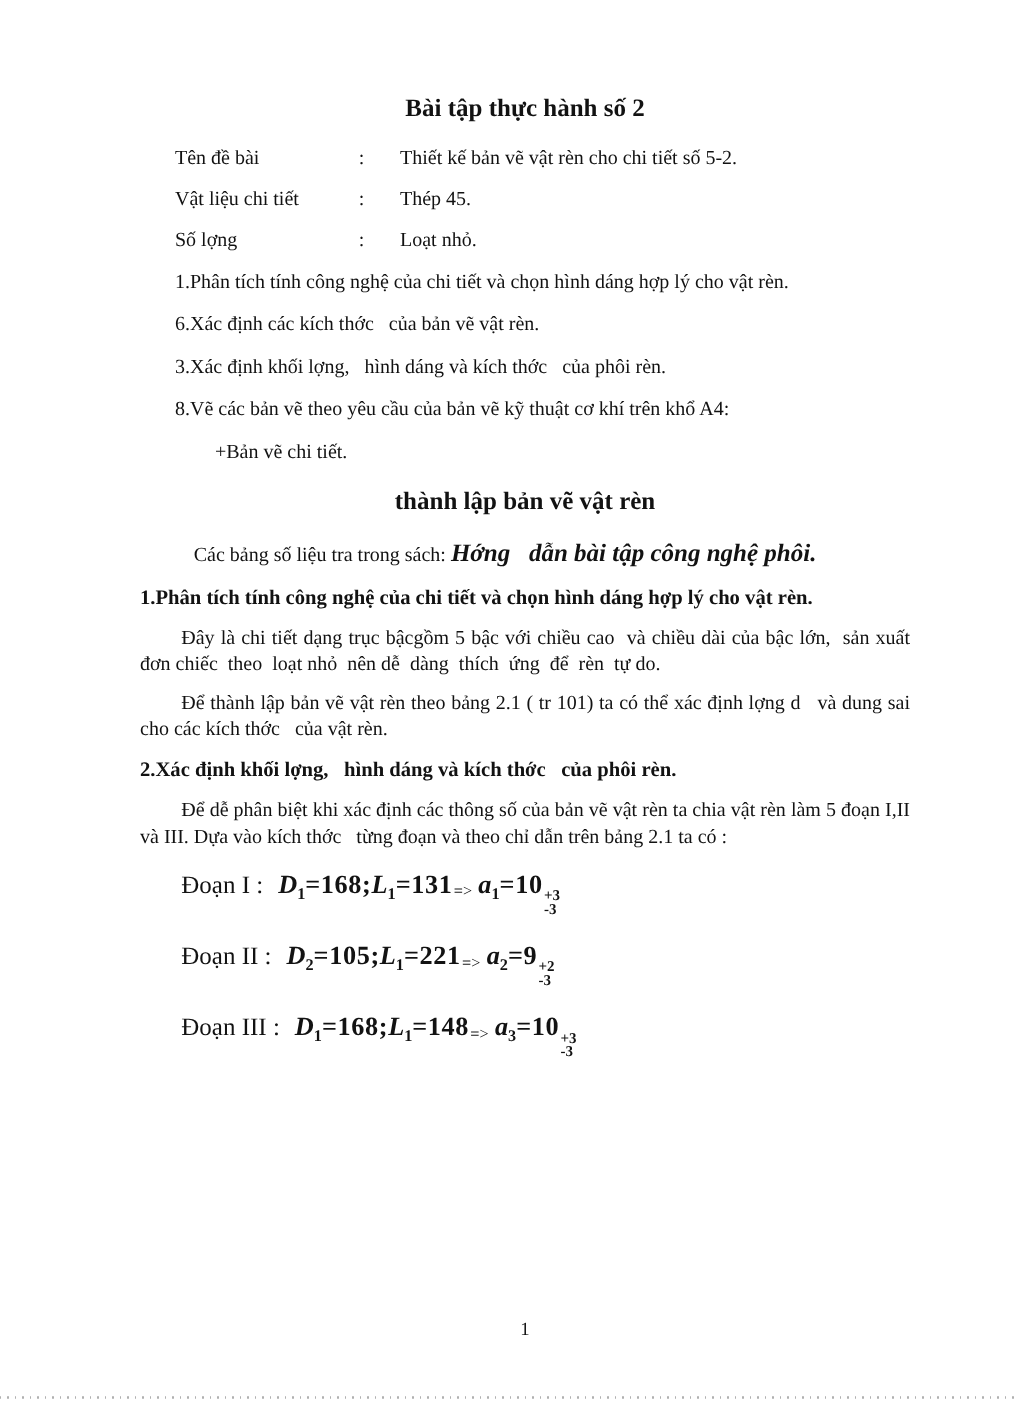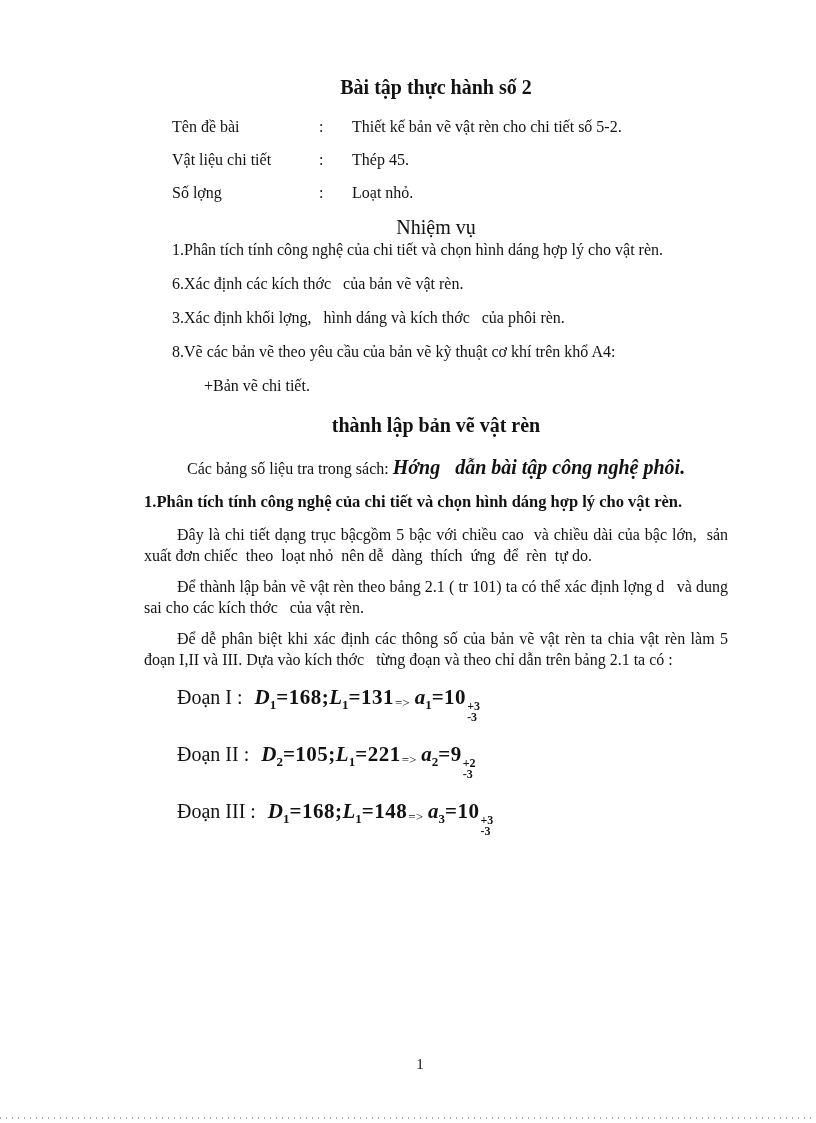--- a/index.html
+++ b/index.html
@@ -5,21 +5,20 @@
   * { box-sizing: border-box; }
   html, body { margin: 0; padding: 0; background: #ffffff; }
   .page {
     position: relative;
     width: 816px;
     height: 1123px;
     background: #ffffff;
     font-family: "Liberation Serif", serif;
     color: #121212;
     overflow: hidden;
-    padding-left: 32px;
   }
   .content { padding: 74px 88px 0 112px; }
 
   .doc-title {
     font-size: 20px;
     font-weight: bold;
     text-align: center;
     line-height: 26px;
     margin: 0 0 16px 0;
     white-space: pre-wrap;
@@ -175,38 +174,38 @@
       <span class="info-label">Vật liệu chi tiết</span>
       <span class="info-colon">:</span>
       <span class="info-value">Thép 45.</span>
     </div>
     <div class="info-row">
       <span class="info-label">Số lợng</span>
       <span class="info-colon">:</span>
       <span class="info-value">Loạt nhỏ.</span>
     </div>
 
-    <div class="tasks-heading">Nhiệm vụ</div>
 
     <div class="task-item">1.Phân tích tính công nghệ của chi tiết và chọn hình dáng hợp lý cho vật rèn.</div>
     <div class="task-item">6.Xác định các kích thớc   của bản vẽ vật rèn.</div>
     <div class="task-item">3.Xác định khối lợng,   hình dáng và kích thớc   của phôi rèn.</div>
     <div class="task-item">8.Vẽ các bản vẽ theo yêu cầu của bản vẽ kỹ thuật cơ khí trên khổ A4:</div>
 
     <div class="task-sub-item">+Bản vẽ chi tiết.</div>
 
     <div class="section-title">thành lập bản vẽ vật rèn</div>
 
     <div class="intro-line"><span>Các bảng số liệu tra trong sách: </span><span class="book-ref">Hớng   dẫn bài tập công nghệ phôi.</span></div>
 
     <div class="sub-heading">1.Phân tích tính công nghệ của chi tiết và chọn hình dáng hợp lý cho vật rèn.</div>
 
     <div class="para">Đây là chi tiết dạng trục bậcgồm 5 bậc với chiều cao  và chiều dài của bậc lớn,  sản xuất đơn chiếc  theo  loạt nhỏ  nên dễ  dàng  thích  ứng  để  rèn  tự do.</div>
     <div class="para">Để thành lập bản vẽ vật rèn theo bảng 2.1 ( tr 101) ta có thể xác định lợng d   và dung sai cho các kích thớc   của vật rèn.</div>
 
+    <div class="sub-heading">2.Xác định khối lợng,   hình dáng và kích thớc   của phôi rèn.</div>
 
     <div class="para">Để dễ phân biệt khi xác định các thông số của bản vẽ vật rèn ta chia vật rèn làm 5 đoạn I,II và III. Dựa vào kích thớc   từng đoạn và theo chỉ dẫn trên bảng 2.1 ta có :</div>
 
     <div class="formula-row">
       <span class="formula-label">Đoạn I :</span><span class="math"><span class="mvar">D</span><span class="msub">1</span><span class="mval">=168;</span><span class="mvar">L</span><span class="msub">1</span><span class="mval">=131</span><span class="arrow">=&gt;</span><span class="mvar">a</span><span class="msub">1</span><span class="mval">=10</span><span class="supsub">
             <span>+3</span>
             <span>-3</span>
           </span></span>
     </div>
 

